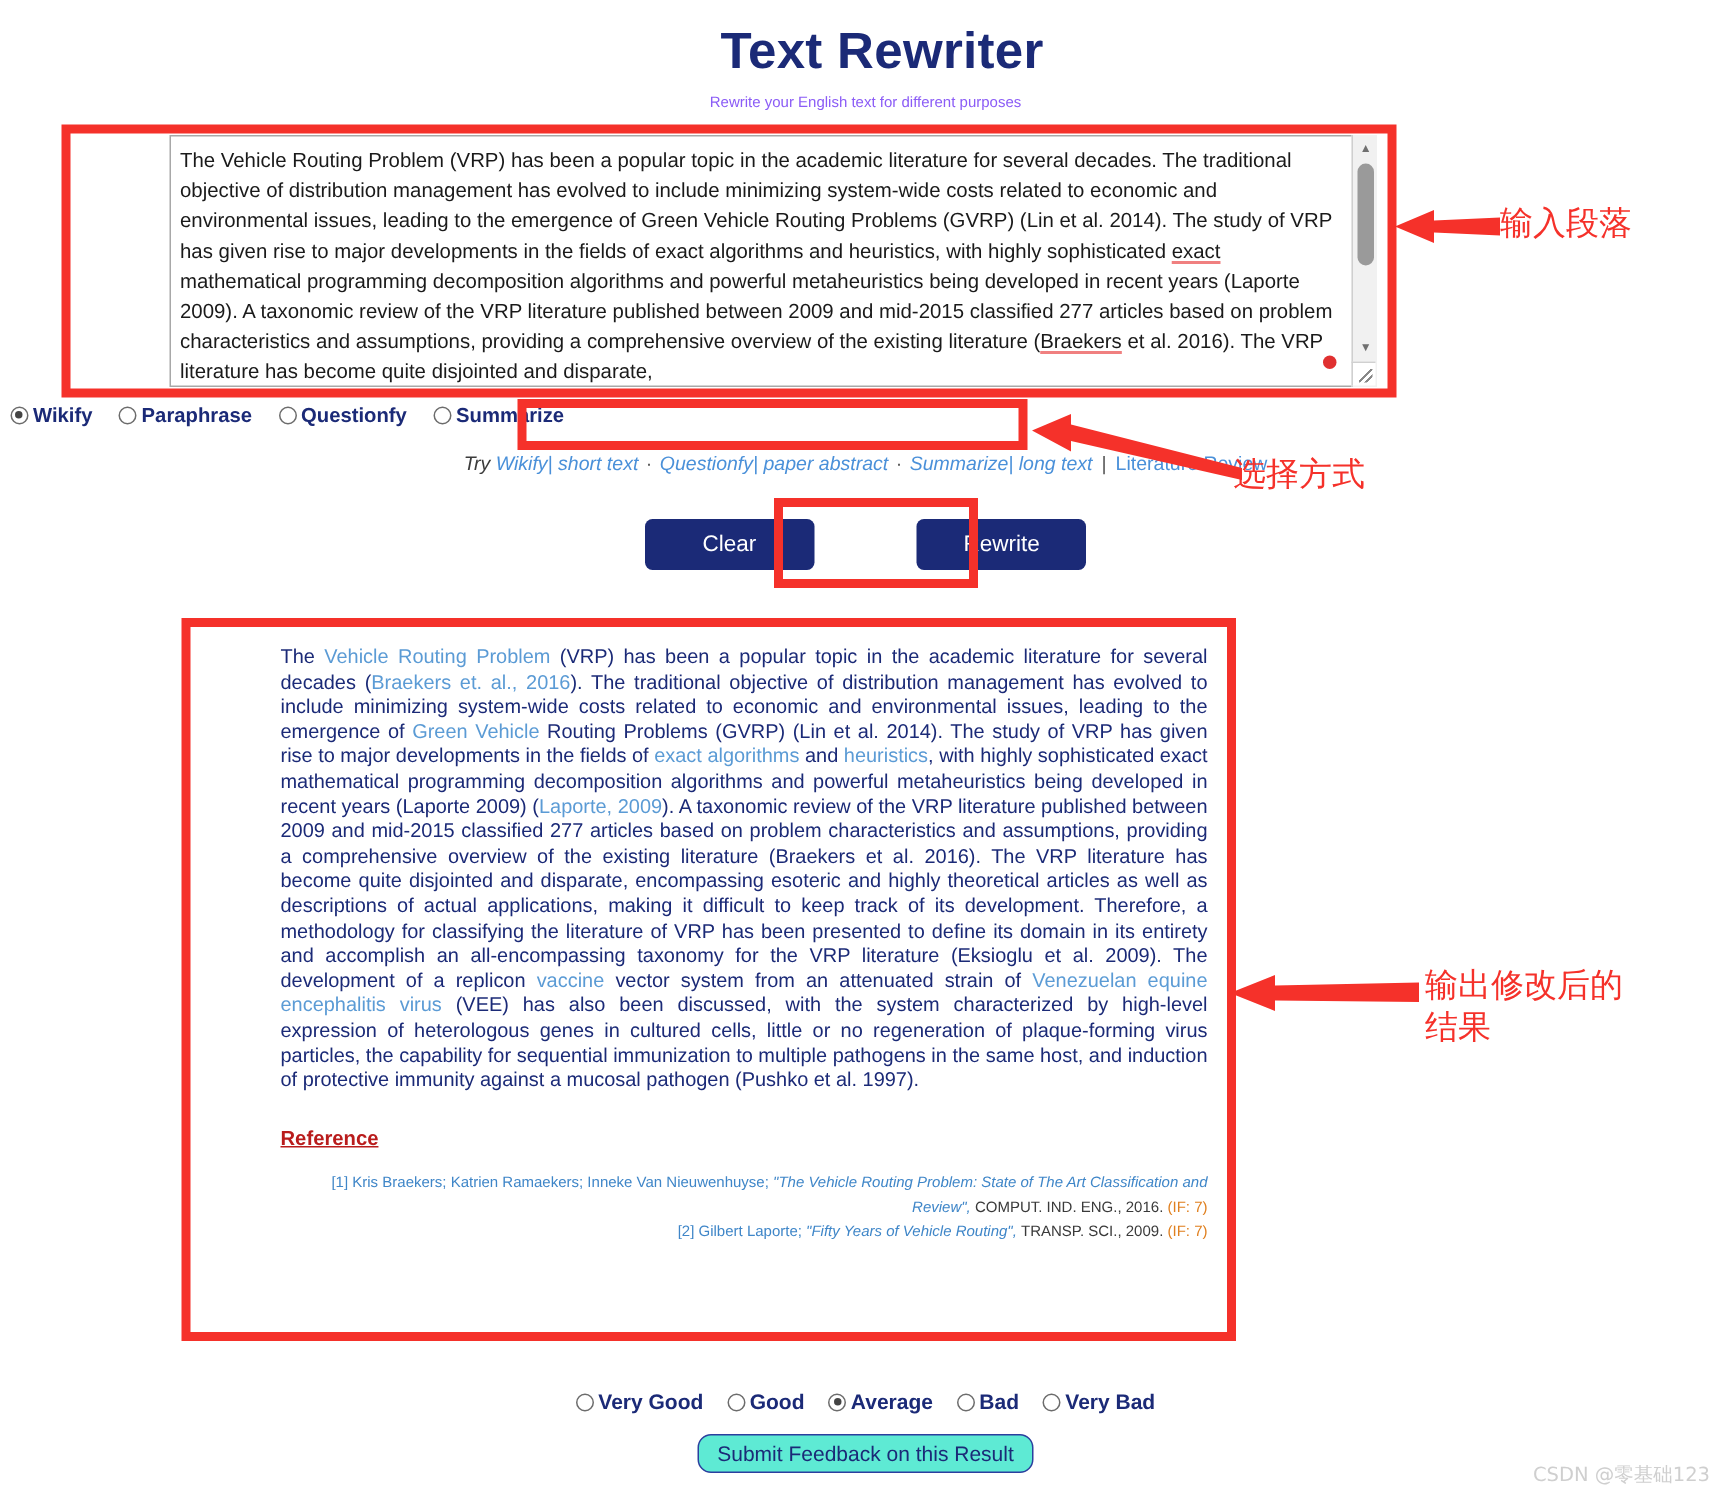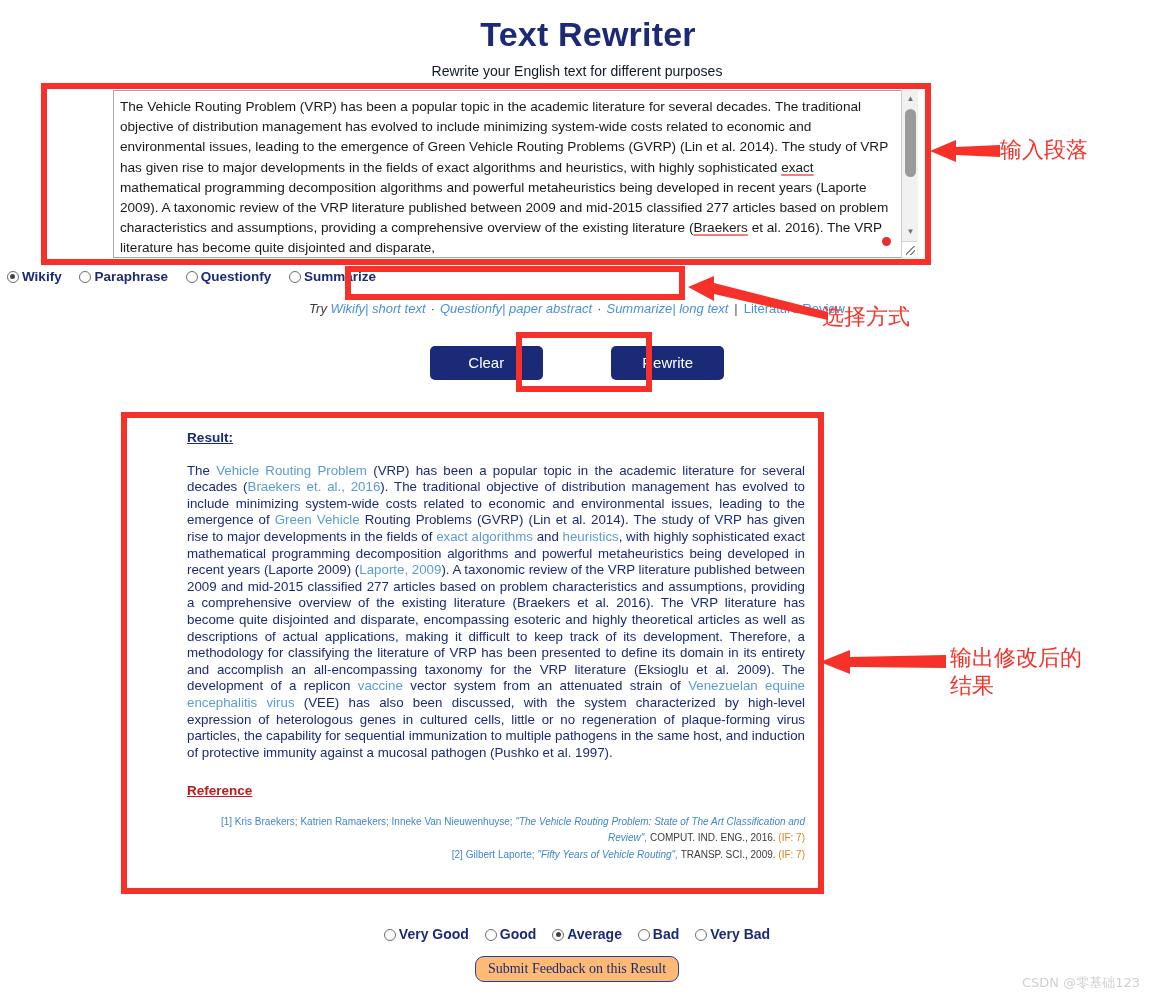--- a/index.html
+++ b/index.html
@@ -23,22 +23,22 @@
   #app-title {
     font-size: 34px;
     font-weight: bold;
     color: #1b2a77;
     letter-spacing: 0.2px;
     margin: 0;
     line-height: 1.2;
     padding-left: 22px;
   }
   #app-subtitle {
-    font-size: 14px;
-    color: #0f172a;
+    font-size: 10px;
+    color: #8b5cf6;
     margin: 8px 0 0 0;
     line-height: 1.2;
   }
 
   
   #input-wrap {
     position: absolute;
     left: 113px;
     top: 90px;
     width: 805px;
@@ -291,24 +291,24 @@
   }
   #feedback-row label { margin: 0 6px; white-space: nowrap; }
   #submit-row {
     position: absolute;
     left: 0;
     top: 956px;
     width: 100%;
     text-align: center;
   }
   #submit-feedback-button {
-    font-family: Liberation Serif, serif;
+    font-family: Liberation Sans, sans-serif;
     font-size: 14px;
     color: #1b2a77;
-    background: #fdba74;
+    background: #5eead4;
     border: 1.6px solid #2b3f9e;
     border-radius: 9px;
     padding: 4px 12px;
     cursor: pointer;
   }
 
   
   .anno-box {
     position: absolute;
     border: 6px solid #f5312a;
@@ -376,21 +376,20 @@
   <span class="try-label">Try</span>
   <a href="#">Wikify| short text</a><span class="sep">·</span><a href="#">Questionfy| paper abstract</a><span class="sep">·</span><a href="#">Summarize| long text</a><span class="bar">|</span><a href="#" class="plain-link">Literature Review</a>
 </div>
 
 <div id="button-row">
   <button class="main-btn">Clear</button>
   <button class="main-btn">Rewrite</button>
 </div>
 
 <div id="result-box">
-  <div id="result-heading">Result:</div>
   <div id="result-paragraph"><span>The </span><span class="wl">Vehicle Routing Problem</span><span> (VRP) has been a popular topic in the academic literature for several decades (</span><span class="wl">Braekers et. al., 2016</span><span>). The traditional objective of distribution management has evolved to include minimizing system-wide costs related to economic and environmental issues, leading to the emergence of </span><span class="wl">Green Vehicle</span><span> Routing Problems (GVRP) (Lin et al. 2014). The study of VRP has given rise to major developments in the fields of </span><span class="wl">exact algorithms</span><span> and </span><span class="wl">heuristics</span><span>, with highly sophisticated exact mathematical programming decomposition algorithms and powerful metaheuristics being developed in recent years (Laporte 2009) (</span><span class="wl">Laporte, 2009</span><span>). A taxonomic review of the VRP literature published between 2009 and mid-2015 classified 277 articles based on problem characteristics and assumptions, providing a comprehensive overview of the existing literature (Braekers et al. 2016). The VRP literature has become quite disjointed and disparate, encompassing esoteric and highly theoretical articles as well as descriptions of actual applications, making it difficult to keep track of its development. Therefore, a methodology for classifying the literature of VRP has been presented to define its domain in its entirety and accomplish an all-encompassing taxonomy for the VRP literature (Eksioglu et al. 2009). The development of a replicon </span><span class="wl">vaccine</span><span> vector system from an attenuated strain of </span><span class="wl">Venezuelan equine encephalitis virus</span><span> (VEE) has also been discussed, with the system characterized by high-level expression of heterologous genes in cultured cells, little or no regeneration of plaque-forming virus particles, the capability for sequential immunization to multiple pathogens in the same host, and induction of protective immunity against a mucosal pathogen (Pushko et al. 1997).</span></div>
   <div id="reference-heading">Reference</div>
   <div id="reference-list">
       <div class="ref-line"><span class="ref-authors">[1] </span><span class="ref-authors">Kris Braekers; Katrien Ramaekers; Inneke Van Nieuwenhuyse;  </span><span class="ref-title">"The Vehicle Routing Problem: State of The Art Classification and Review",  </span><span class="ref-venue">COMPUT. IND. ENG.,  2016. </span><span class="ref-if">(IF: 7)</span></div>
       <div class="ref-line"><span class="ref-authors">[2] </span><span class="ref-authors">Gilbert Laporte;  </span><span class="ref-title">"Fifty Years of Vehicle Routing",  </span><span class="ref-venue">TRANSP. SCI.,  2009. </span><span class="ref-if">(IF: 7)</span></div>
     </div>
 </div>
 
 <div id="feedback-row">
   <label><span class="radio"></span><span>Very Good</span></label>

